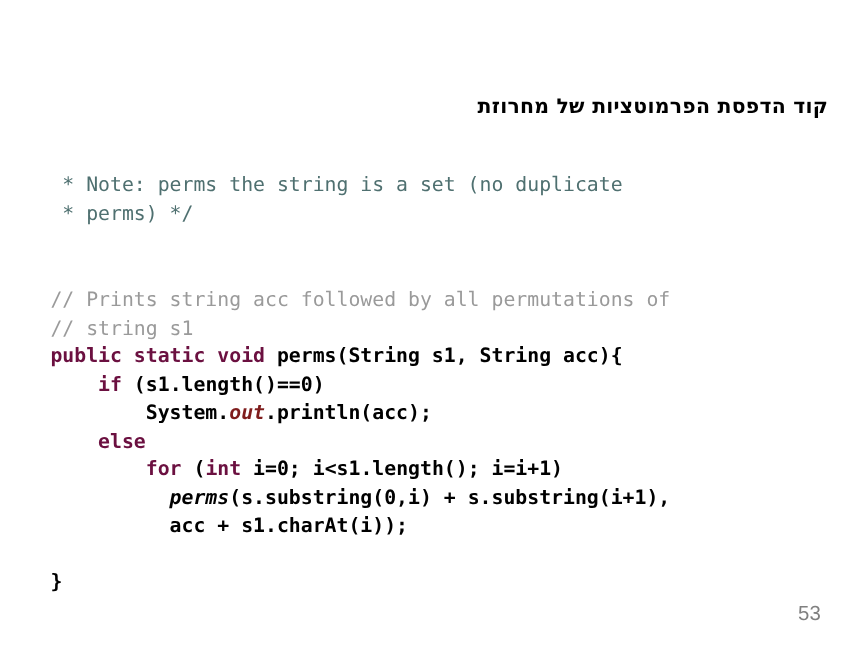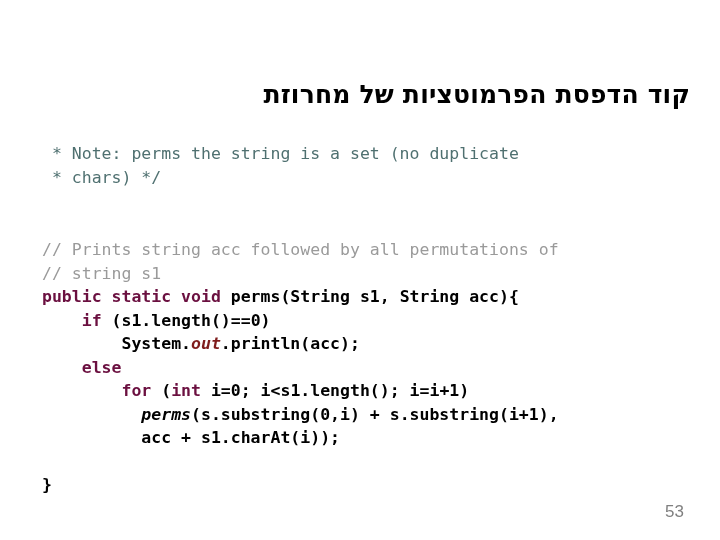--- a/index.html
+++ b/index.html
@@ -24,21 +24,21 @@
   
   .slide-title {
     position: absolute;
     left: 40px;
     right: 30px;
     top: 62px;
     text-align: right;
     direction: rtl;
     unicode-bidi: isolate;
     font-family: "DejaVu Sans", "Liberation Sans", sans-serif;
-    font-size: 25px;
+    font-size: 17px;
     line-height: 32px;
     color: #000000;
     letter-spacing: 0.2px;
     white-space: nowrap;
   }
 
   
   .code-block {
     position: absolute;
     left: 42px;
@@ -78,19 +78,19 @@
     text-align: center;
   }
 </style>
 </head>
 <body>
 
 <div class="slide">
 
   <h1 class="slide-title">קוד הדפסת הפרמוטציות של מחרוזת</h1>
 
-  <div class="code-block" id="doc-comment-block"><div class="code-line"><span class="tok-doc"> * Note: perms the string is a set (no duplicate</span></div><div class="code-line"><span class="tok-doc"> * chars) */</span></div></div>
+  <div class="code-block" id="doc-comment-block"><div class="code-line"><span class="tok-doc"> * Note: perms the string is a set (no duplicate</span></div><div class="code-line"><span class="tok-doc"> * perms) */</span></div></div>
 
   <div class="code-block" id="code-body-block"><div class="code-line"><span class="tok-comment">// Prints string acc followed by all permutations of</span></div><div class="code-line"><span class="tok-comment">// string s1</span></div><div class="code-line"><span class="tok-kw">public static void </span><span class="tok-plain">perms(String s1, String acc){</span></div><div class="code-line"><span class="tok-plain">    </span><span class="tok-kw">if</span><span class="tok-plain"> (s1.length()==0)</span></div><div class="code-line"><span class="tok-plain">        System.</span><span class="tok-field">out</span><span class="tok-plain">.println(acc);</span></div><div class="code-line"><span class="tok-plain">    </span><span class="tok-kw">else</span></div><div class="code-line"><span class="tok-plain">        </span><span class="tok-kw">for</span><span class="tok-plain"> (</span><span class="tok-kw">int</span><span class="tok-plain"> i=0; i&lt;s1.length(); i=i+1)</span></div><div class="code-line"><span class="tok-plain">          </span><span class="tok-method">perms</span><span class="tok-plain">(s.substring(0,i) + s.substring(i+1),</span></div><div class="code-line"><span class="tok-plain">          acc + s1.charAt(i));</span></div><div class="code-line"><span class="tok-plain"> </span></div><div class="code-line"><span class="tok-plain">}</span></div></div>
 
   <div class="page-number">53</div>
 
 </div>
 
 </body></html>

